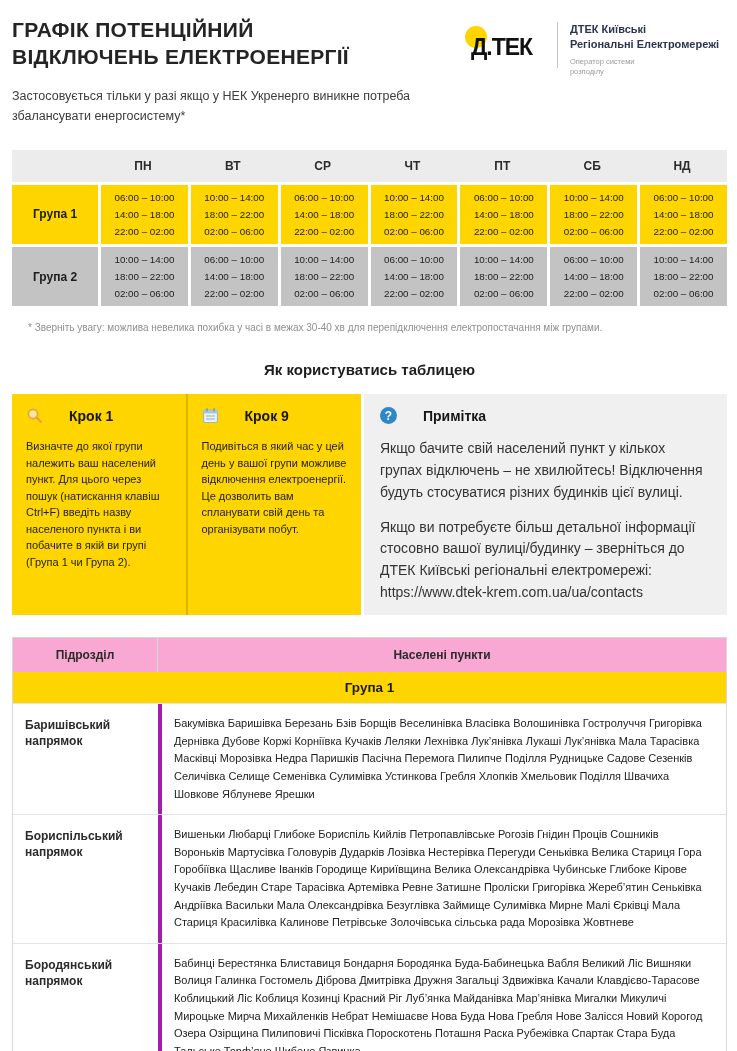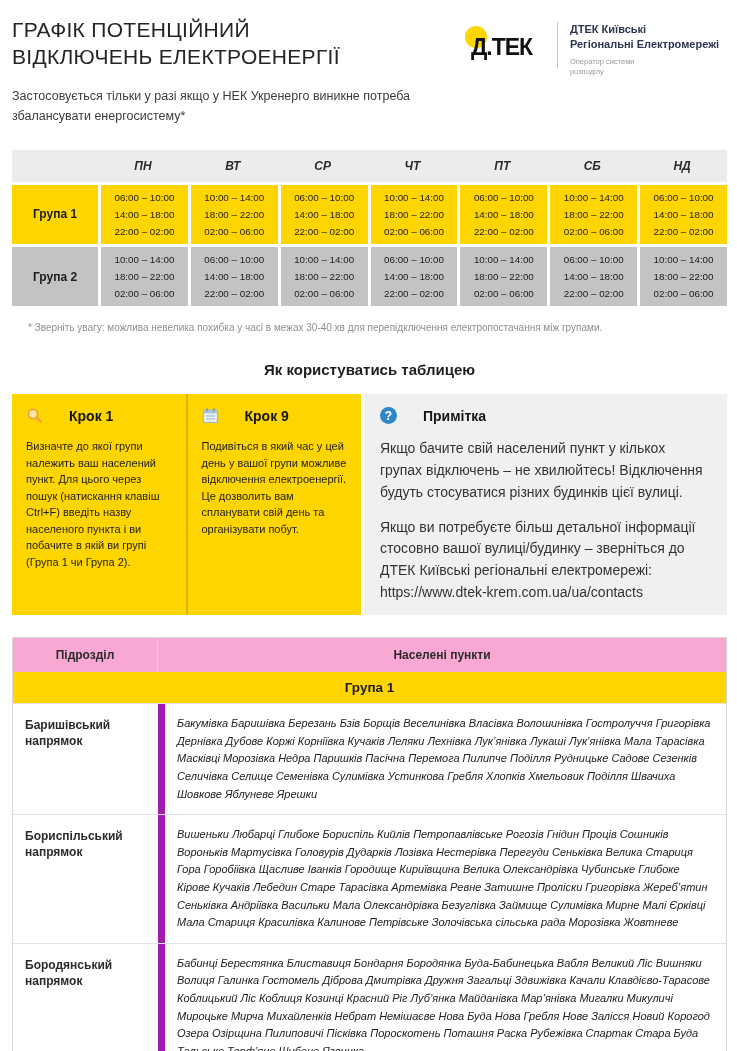--- a/index.html
+++ b/index.html
@@ -6,37 +6,37 @@
   html,body { background:#fff; }
   body {
     width:737px; min-height:1051px; margin:0 auto;
     font-family:"Liberation Sans", sans-serif;
     color:#222;
   }
   .page { padding:16px 10px 14px 12px; }
 
   
   .header { display:flex; justify-content:space-between; align-items:flex-start; }
-  .page-title { font-size:21px; font-weight:normal; color:#242424; line-height:1.3; letter-spacing:.3px; }
+  .page-title { font-size:21px; font-weight:bold; color:#242424; line-height:1.3; letter-spacing:.3px; }
   .subtitle { margin-top:15px; font-size:12.5px; color:#3c3c3c; line-height:1.6; max-width:430px; }
   .logo-block { display:flex; align-items:flex-start; margin-top:6px; margin-right:8px; }
   .logo-mark { position:relative; width:86px; height:34px; }
   .logo-crescent { position:absolute; left:0; top:4px; width:22px; height:22px;
     border-radius:50%; background:#FFD500; }
   .logo-text { position:absolute; left:6px; top:12px; font-size:23px; font-weight:bold;
     color:#111; letter-spacing:-1px; font-style:normal; }
   .logo-sep { width:1px; background:#c4c4c4; height:46px; margin:0 12px 0 6px; }
   .company-name { font-size:11px; font-weight:bold; color:#2b3550; line-height:1.35; }
   .operator { margin-top:5px; font-size:7.5px; color:#9a9a9a; line-height:1.4; }
 
   
   .schedule { margin-top:24px; }
   .sched-head { display:grid; grid-template-columns:86px repeat(7,1fr);
     background:#ececec; height:32px; align-items:center; }
-  .day-cell { text-align:center; font-weight:bold; font-size:12px; color:#2b2b2b;font-style:italic; }
+  .day-cell { text-align:center; font-weight:bold; font-size:12px; color:#2b2b2b; }
   .sched-row { display:grid; grid-template-columns:86px repeat(7,1fr);
     column-gap:3px; margin-top:3px; }
   .group-label { display:flex; align-items:center; justify-content:center;
     font-weight:bold; font-size:12px; color:#1c1c1c; }
   .sched-cell { padding:4px 2px; text-align:center; font-size:9.8px;
     line-height:1.75; color:#1c1c1c; white-space:nowrap; }
   .footnote { margin:16px 0 0 16px; font-size:10px; color:#8f8f8f; }
 
   
   .howto-title { margin-top:28px; text-align:center; font-weight:bold; font-size:15px; color:#1f1f1f; }
@@ -57,21 +57,21 @@
   
   .main-table { margin-top:22px; border:1px solid #d8d8d8; }
   .mt-head { display:grid; grid-template-columns:145px 1fr; background:#f9a8d4; }
   .mt-head > div { padding:10px 6px; text-align:center; font-weight:bold; font-size:12px; color:#2b2b2b; }
   .mt-head > div:first-child { border-right:1px solid #d8d8d8; }
   .mt-group { background:#FFD500; text-align:center; font-weight:bold; font-size:13.5px;
     color:#1c1c1c; padding:8px 0; }
   .mt-row { display:grid; grid-template-columns:145px 1fr; border-top:1px solid #e3e3e3; }
   .mt-district { padding:13px 8px 10px 12px; font-weight:bold; font-size:12px; line-height:1.35; color:#2b2b2b; }
   .mt-settlements { padding:11px 14px 11px 12px; font-size:11px; line-height:1.6;
-    color:#222; border-left:7px solid #a21caf;font-style:italic; }
+    color:#222; border-left:4px solid #a21caf; }
 
   .icon-svg { flex:none; display:block; }
 </style>
 </head>
 <body>
 
 <div class="page">
 
   <div class="header">
     <div>

